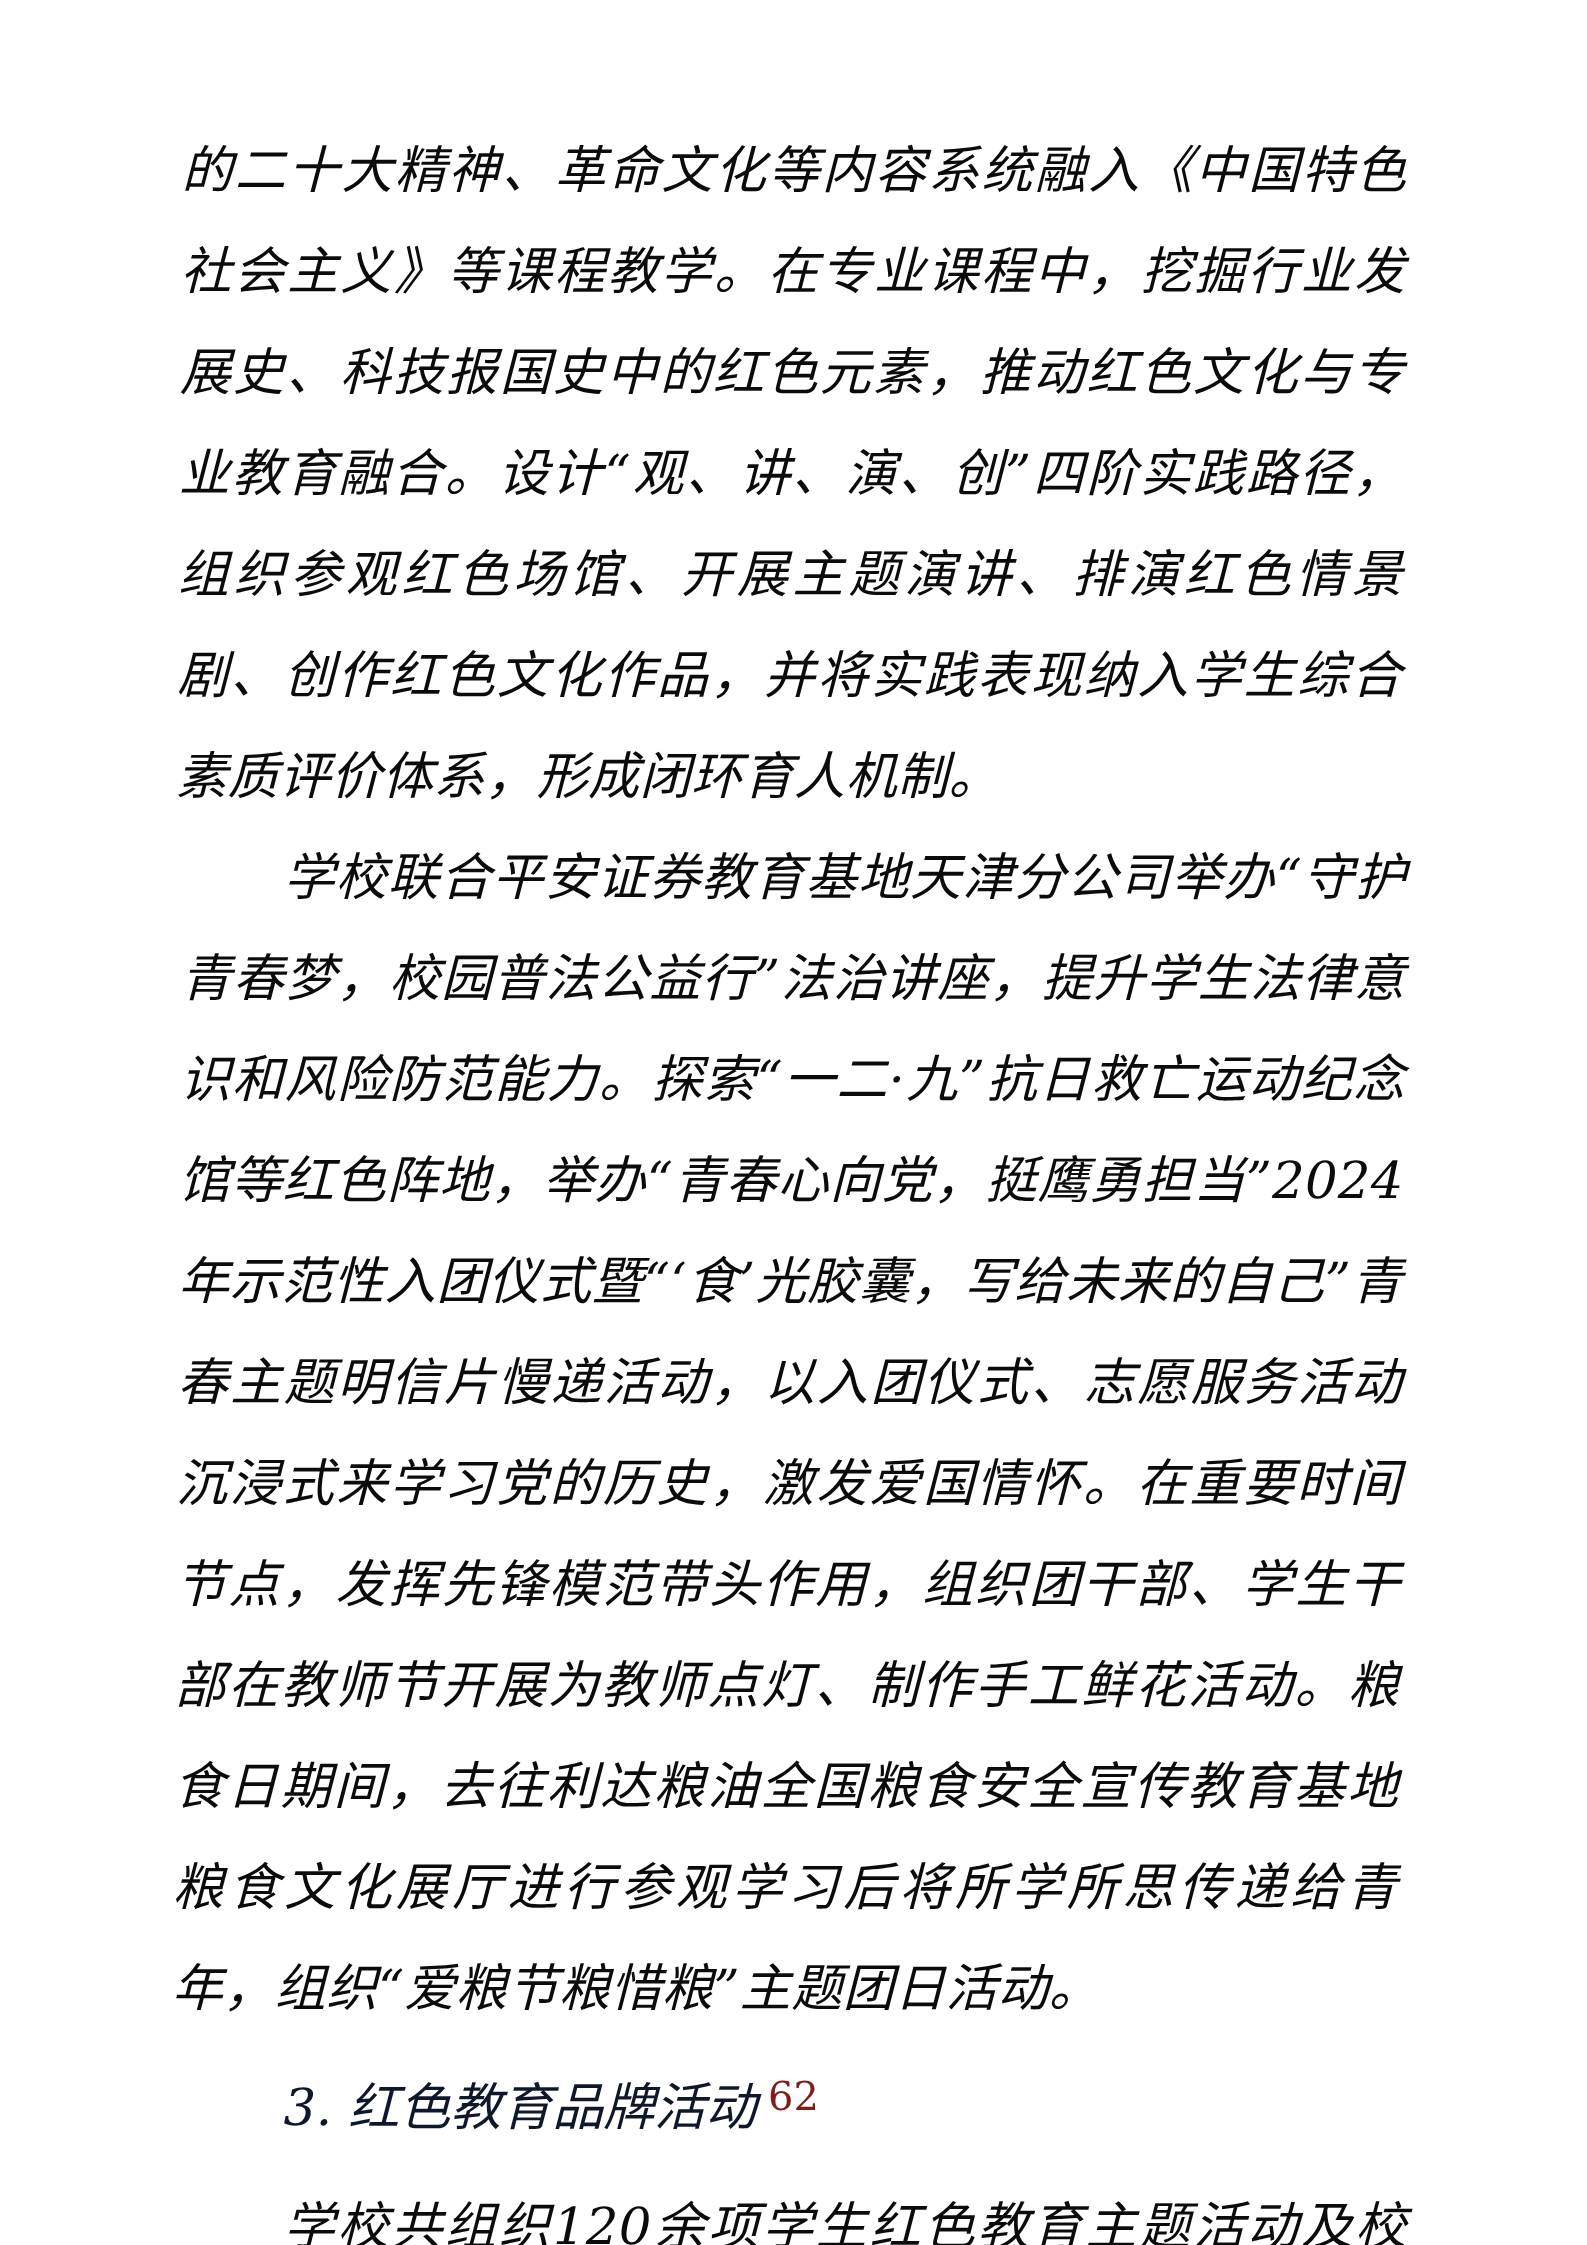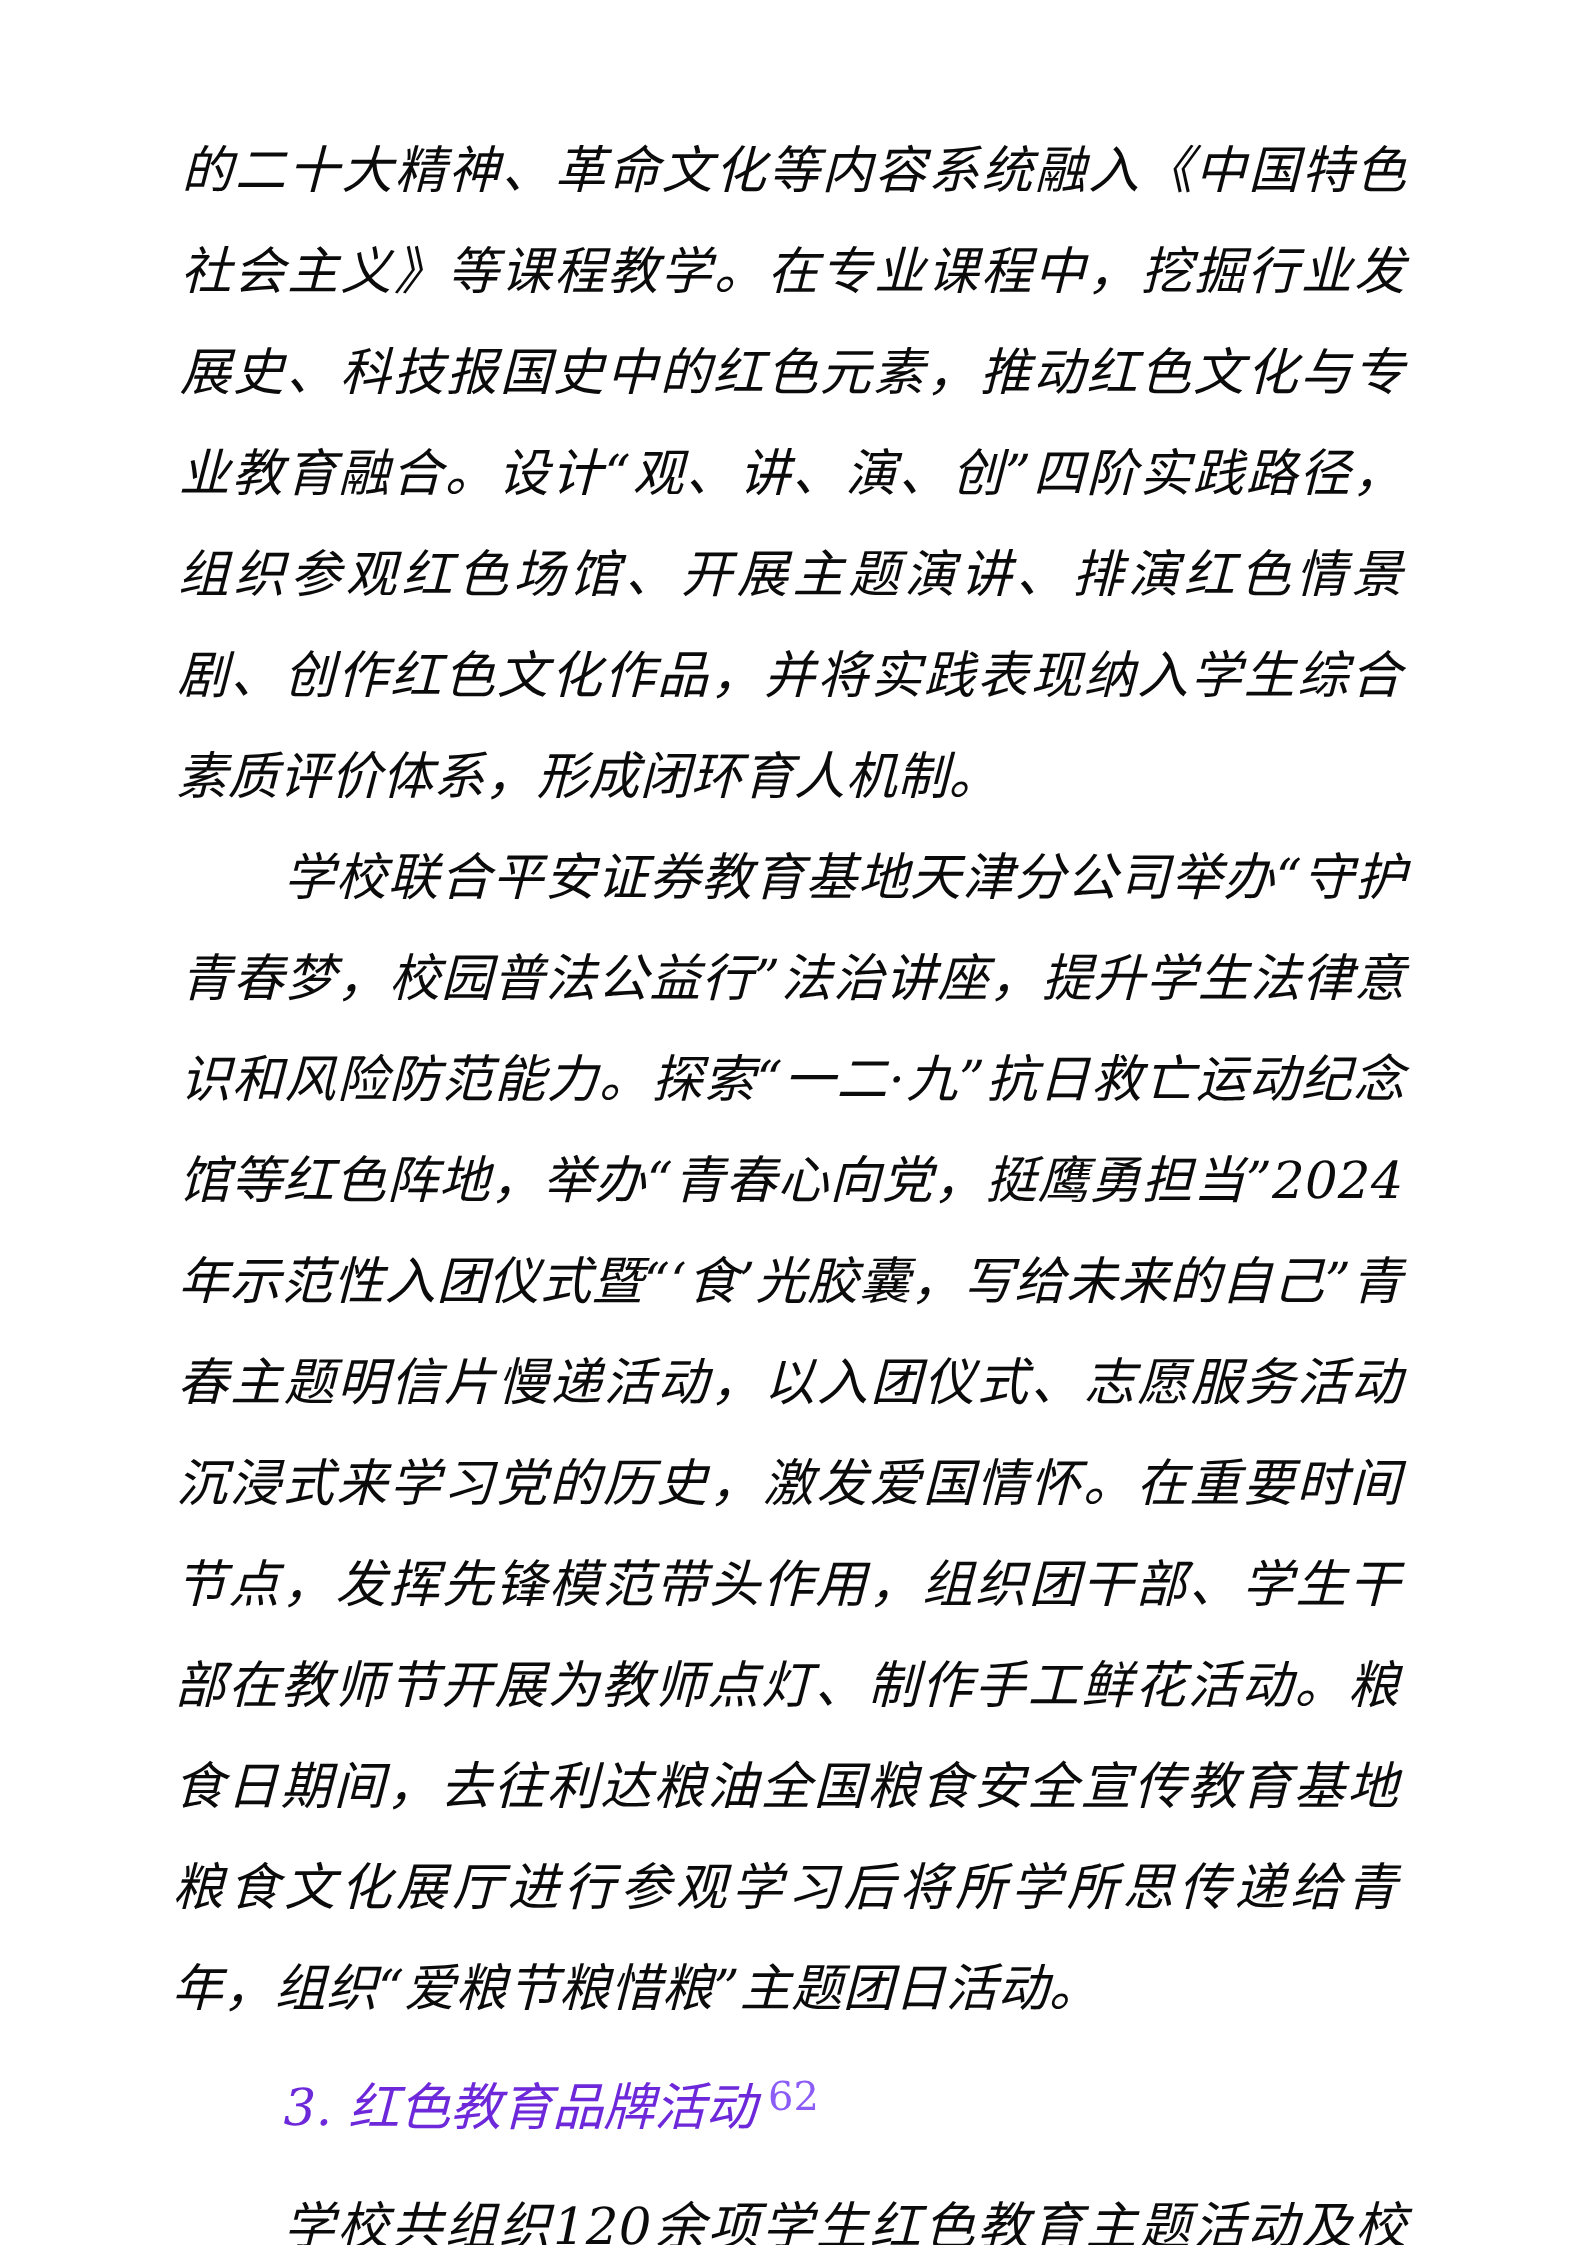--- a/index.html
+++ b/index.html
@@ -55,36 +55,36 @@
   }
 
   .heading {
     font-family: "DejaVu Serif", "Liberation Serif", serif;
     font-size: 51px;
     line-height: 101px;
     margin: 0;
     text-indent: 2em;
     font-style: italic;
     font-weight: normal;
-    color: #6d28d9;
+    color: #0f172a;
     transform: skewX(-0.5deg);
     transform-origin: left top;
   }
 
   .gap-sm { height: 18px; }
 
   .page-number {
     position: absolute;
     left: 0;
     right: 0;
     top: 2073px;
     text-align: center;
     font-family: "DejaVu Serif", "Liberation Serif", serif;
     font-size: 40px;
-    color: #8b5cf6;
+    color: #7f1d1d;
     font-style: normal;
   }
 </style>
 </head>
 <body>
 
 <div class="page">
 
   <div class="content">
 

